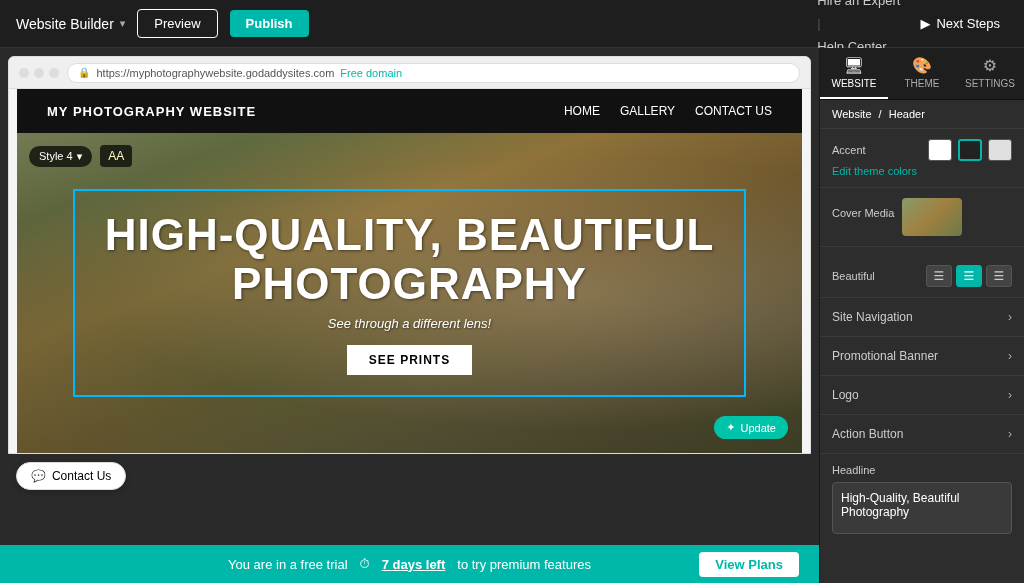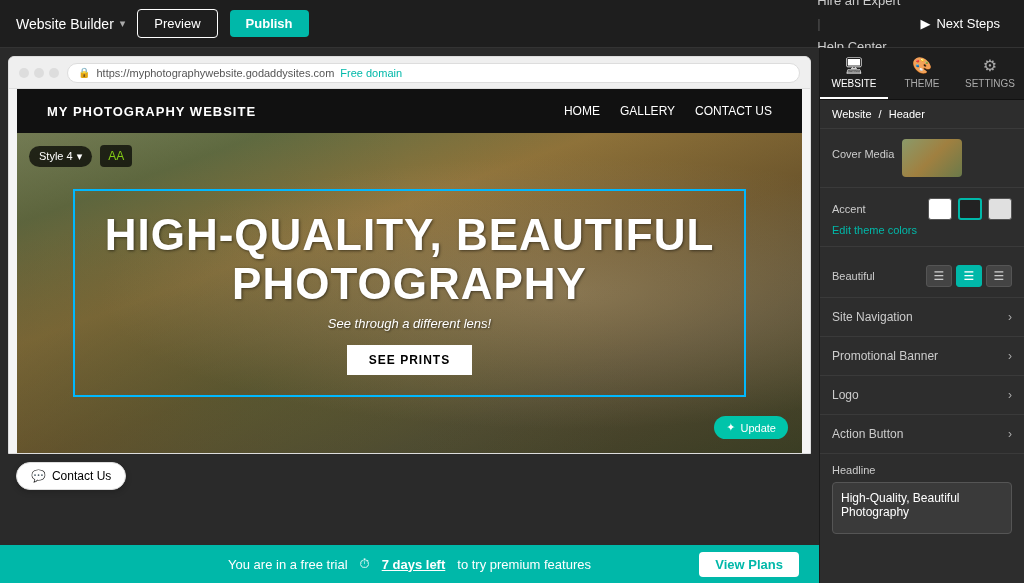--- a/index.html
+++ b/index.html
@@ -44,21 +44,21 @@
     .hero-section { position: relative; height: 320px; overflow: hidden; background: #5a4a3a; }
     .hero-bg { position: absolute; inset: 0; background: linear-gradient(135deg, #6b5a3e 0%, #8a7355 20%, #a08060 40%, #7a6040 60%, #5a4030 100%); }
     
     .hero-photo { width: 100%; height: 100%; background: 
       radial-gradient(ellipse at 70% 50%, rgba(180,160,120,0.6) 0%, transparent 60%),
       radial-gradient(ellipse at 30% 80%, rgba(80,100,60,0.5) 0%, transparent 50%),
       linear-gradient(160deg, #8a9a6a 0%, #6b7a4a 15%, #a08040 35%, #7a6030 55%, #5a5035 75%, #3a4025 100%); }
     .hero-content { position: absolute; inset: 0; display: flex; flex-direction: column; align-items: center; justify-content: center; text-align: center; }
     .hero-controls { position: absolute; top: 12px; left: 12px; display: flex; gap: 8px; align-items: center; }
     .style-selector { background: rgba(0,0,0,0.7); color: #fff; border: none; border-radius: 20px; padding: 4px 10px; font-size: 11px; cursor: pointer; display: flex; align-items: center; gap: 4px; }
-    .aa-btn { background: rgba(0,0,0,0.7); color: #84cc16; border: none; border-radius: 4px; padding: 4px 8px; font-size: 12px; cursor: pointer; }
+    .aa-btn { background: rgba(0,0,0,0.7); color: #fef9c3; border: none; border-radius: 4px; padding: 4px 8px; font-size: 12px; cursor: pointer; }
     .hero-selection-box { border: 2px solid #00b8ff; padding: 20px 30px; text-align: center; }
     .hero-title { color: #fff; font-size: 44px; font-weight: 700; text-shadow: 1px 1px 3px rgba(0,0,0,0.5); letter-spacing: 1px; line-height: 1.1; text-transform: uppercase; }
     .hero-subtitle { color: #fff; font-size: 13px; margin-top: 8px; text-shadow: 1px 1px 2px rgba(0,0,0,0.5); font-style: italic; }
     .hero-btn { margin-top: 14px; background: #fff; color: #000; border: none; padding: 8px 22px; font-size: 12px; font-weight: 700; letter-spacing: 1px; cursor: pointer; }
     .update-badge { position: absolute; bottom: 14px; right: 14px; background: #00c4aa; color: #fff; font-size: 11px; padding: 5px 12px; border-radius: 20px; display: flex; align-items: center; gap: 5px; cursor: pointer; }
 
     
     .below-fold { background: #222; padding: 16px 30px; min-height: 80px; }
     .below-fold-title { color: #fff; font-size: 18px; font-weight: 600; text-align: center; margin-bottom: 6px; }
     .below-fold-text { color: #aaa; font-size: 12px; text-align: center; line-height: 1.5; }
@@ -231,38 +231,38 @@
       </div>
     </div>
 
     <div class="breadcrumb">
       <span>Website</span>
       <span class="breadcrumb-sep">/</span>
       <span>Header</span>
     </div>
 
     <div class="panel-section">
-      <div class="cover-media-row">
-        <span class="panel-section-label">Cover Media</span>
-        <div class="cover-media-thumb">
-          <div class="cover-media-img"></div>
-        </div>
-      </div>
-    </div>
-
-    <div class="panel-section">
       <div class="accent-row">
         <span class="accent-label">Accent</span>
         <div class="accent-swatches">
           <div class="accent-swatch" style="background:#ffffff;"></div>
           <div class="accent-swatch selected" style="background:#222222;"></div>
           <div class="accent-swatch" style="background:#e0e0e0;"></div>
         </div>
       </div>
       <a href="#" class="edit-theme-link">Edit theme colors</a>
+    </div>
+
+    <div class="panel-section">
+      <div class="cover-media-row">
+        <span class="panel-section-label">Cover Media</span>
+        <div class="cover-media-thumb">
+          <div class="cover-media-img"></div>
+        </div>
+      </div>
     </div>
 
     <div class="panel-section">
       <div class="alignment-row">
         <span class="alignment-label">Beautiful</span>
         <div class="alignment-btns">
           <button class="align-btn">☰</button>
           <button class="align-btn active">☰</button>
           <button class="align-btn">☰</button>
         </div>

